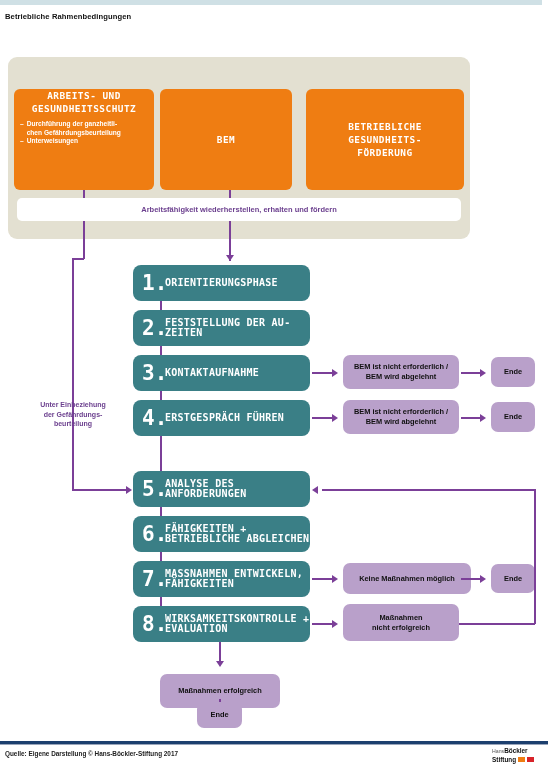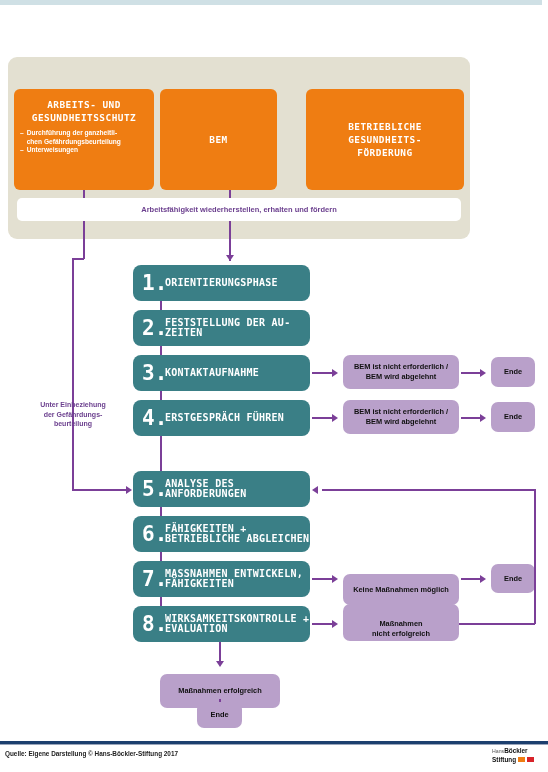--- a/index.html
+++ b/index.html
@@ -28,22 +28,22 @@
 
   .obox{position:absolute;background:#ef7d12;border-radius:6px;color:#fff;}
   .obox .otitle{font-family:"DejaVu Sans Mono", monospace;font-weight:bold;
     font-size:9.4px;letter-spacing:.5px;line-height:13px;text-align:center;}
   .obox .obullets{font-size:6.6px;font-weight:bold;line-height:8.6px;
     text-align:left;margin-top:5px;padding:0 6px;}
   .obox .obullets div{display:flex;gap:3px;}
   .obox .obullets .dash{flex:0 0 auto;}
   .obox .obullets .txt{flex:1 1 auto;}
 
-  #obox1{left:14px;top:89px;width:140px;height:101px;padding-top:9px;box-sizing:border-box;}
-  #obox2{left:160px;top:89px;width:117px;height:101px;display:flex;align-items:center;justify-content:center;}
+  #obox1{left:14px;top:89px;width:140px;height:101px;box-sizing:border-box;}
+  #obox2{left:160px;top:89px;width:132px;height:101px;display:flex;align-items:center;justify-content:center;}
   #obox3{left:306px;top:89px;width:158px;height:101px;display:flex;align-items:center;justify-content:center;}
 
   .afk{position:absolute;left:17px;top:198px;width:444px;height:23px;background:#fff;
     border-radius:5px;display:flex;align-items:center;justify-content:center;}
   .afk span{font-size:7.5px;font-weight:bold;color:#6b3f8e;}
 
   
   .step{position:absolute;background:#3a7f86;border-radius:8px;color:#fff;
     display:flex;align-items:center;box-sizing:border-box;padding-left:9px;}
   .step .num{font-family:"DejaVu Sans Mono", monospace;font-weight:bold;
@@ -85,20 +85,21 @@
 </style>
 </head>
 <body>
 
 <div class="page">
 
   <div class="topbar"></div>
   <div class="topbar-right"></div>
 
   <div class="hd-wrap">
+    <div class="hd1">Betriebliche Rahmenbedingungen</div>
   </div>
 
   <div class="bgm-panel"></div>
 
   <div class="obox" id="obox1">
     <div class="otitle">
       <div>ARBEITS- UND</div>
       <div>GESUNDHEITSSCHUTZ</div>
     </div>
     <div class="obullets">
@@ -240,32 +241,32 @@
     </div>
   </div>
   <div class="hline" style="left:461px;top:417px;width:21px;"></div>
   <div class="arr-r" style="left:480px;top:413.5px;"></div>
   <div class="pbox" style="left:491px;top:402px;width:44px;height:30px;">
     <span>Ende</span>
   </div>
 
   <div class="hline" style="left:312px;top:578px;width:22px;"></div>
   <div class="arr-r" style="left:332px;top:574.5px;"></div>
-  <div class="pbox" style="left:343px;top:563px;width:116px;height:31px;margin-top:11px;">
+  <div class="pbox" style="left:343px;top:563px;width:128px;height:31px;">
     <span>Keine Maßnahmen möglich</span>
   </div>
   <div class="hline" style="left:461px;top:578px;width:21px;"></div>
   <div class="arr-r" style="left:480px;top:574.5px;"></div>
   <div class="pbox" style="left:491px;top:564px;width:44px;height:29px;">
     <span>Ende</span>
   </div>
 
   <div class="hline" style="left:312px;top:623px;width:22px;"></div>
   <div class="arr-r" style="left:332px;top:619.5px;"></div>
-  <div class="pbox" style="left:343px;top:604px;width:116px;height:37px;align-items:flex-end;">
+  <div class="pbox" style="left:343px;top:604px;width:116px;height:37px;">
     <div>
       <div>Maßnahmen</div>
       <div>nicht erfolgreich</div>
     </div>
   </div>
 
   <div class="hline" style="left:459px;top:623px;width:76px;"></div>
   <div class="vline" style="left:534px;top:489px;height:135px;"></div>
   <div class="hline" style="left:322px;top:489px;width:213px;"></div>
   <div class="arr-l" style="left:312px;top:485.5px;"></div>

